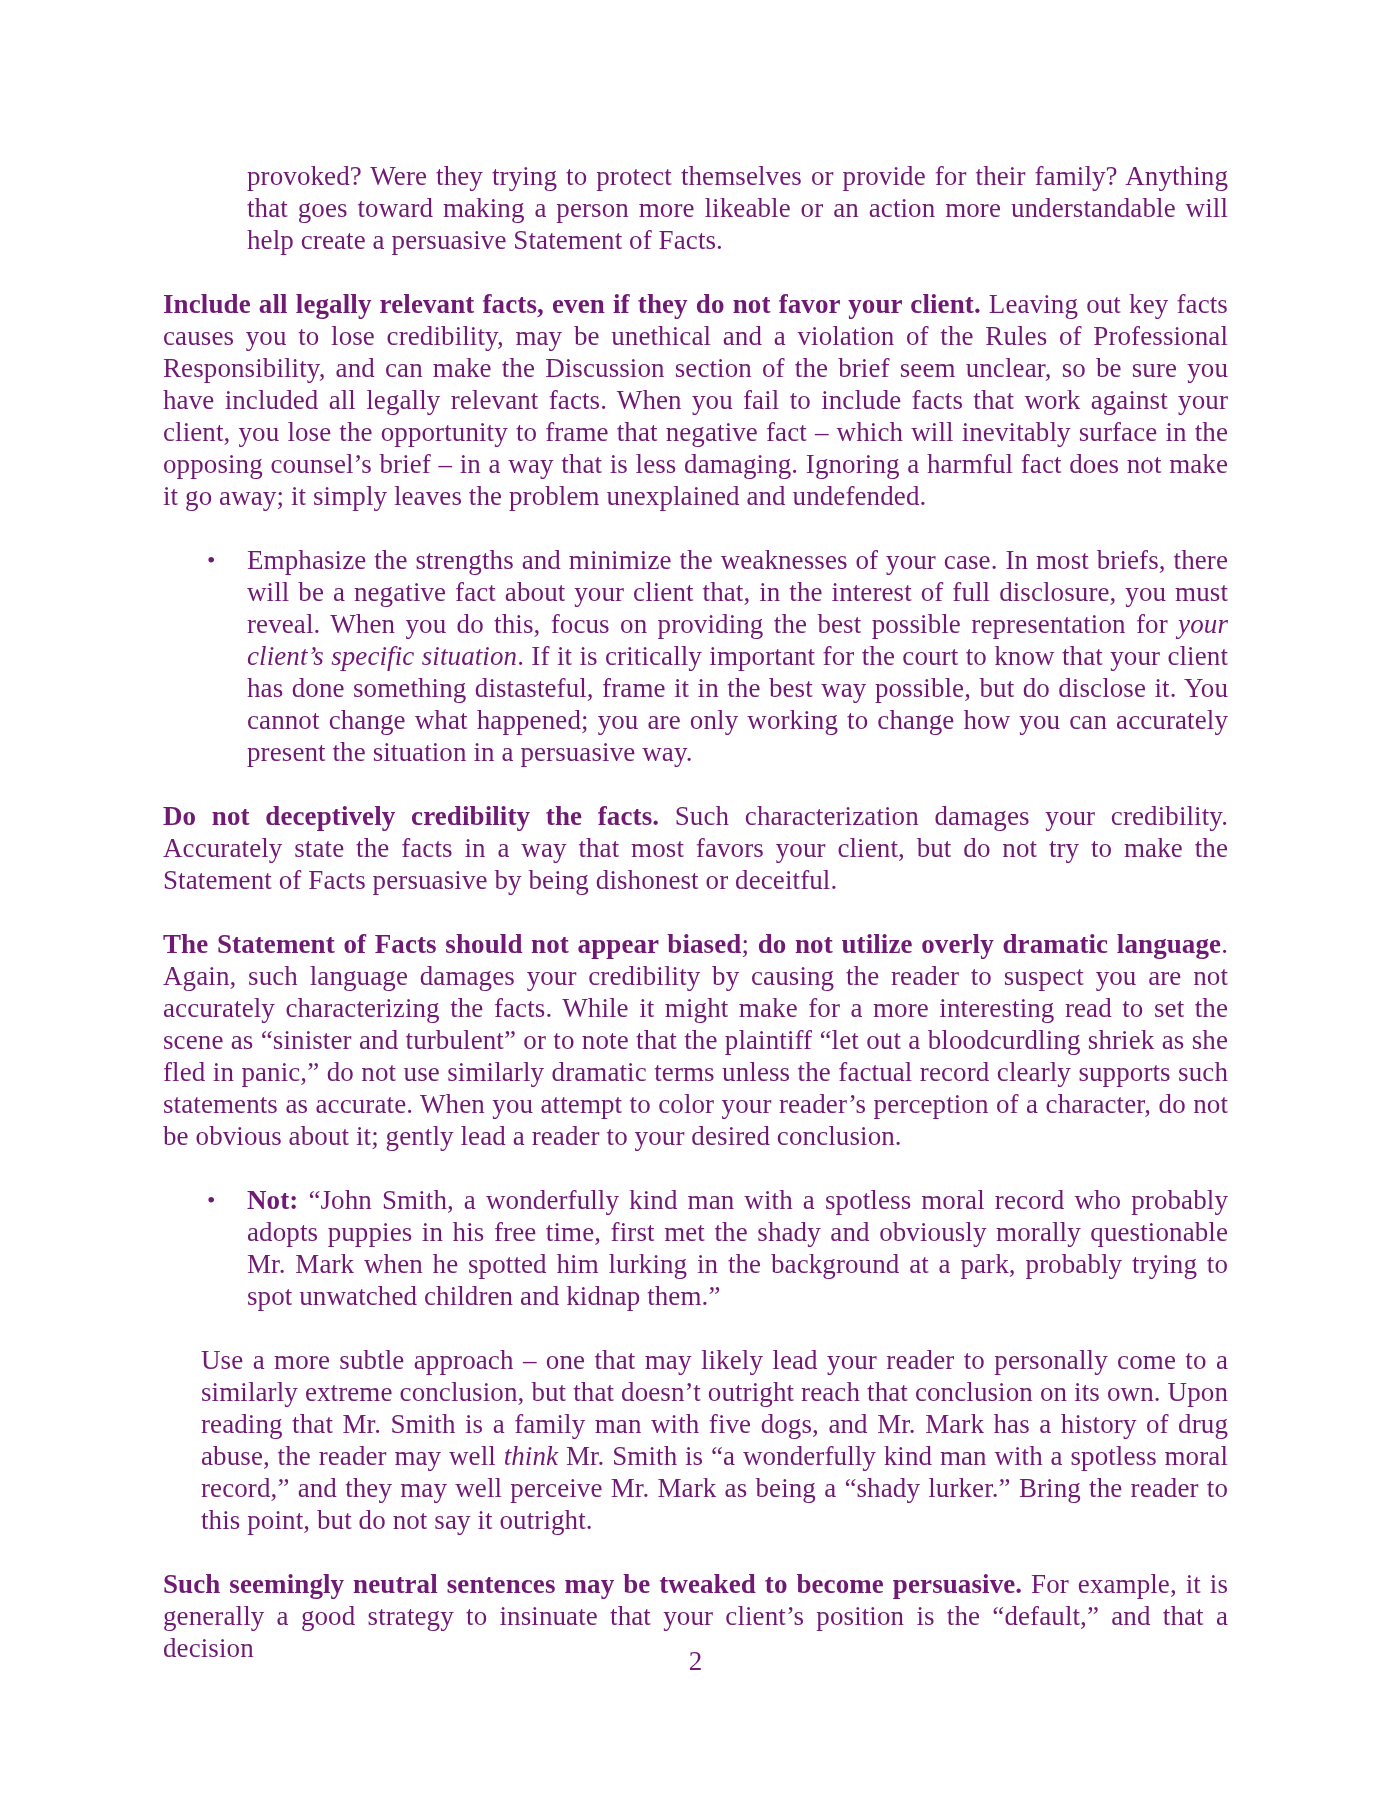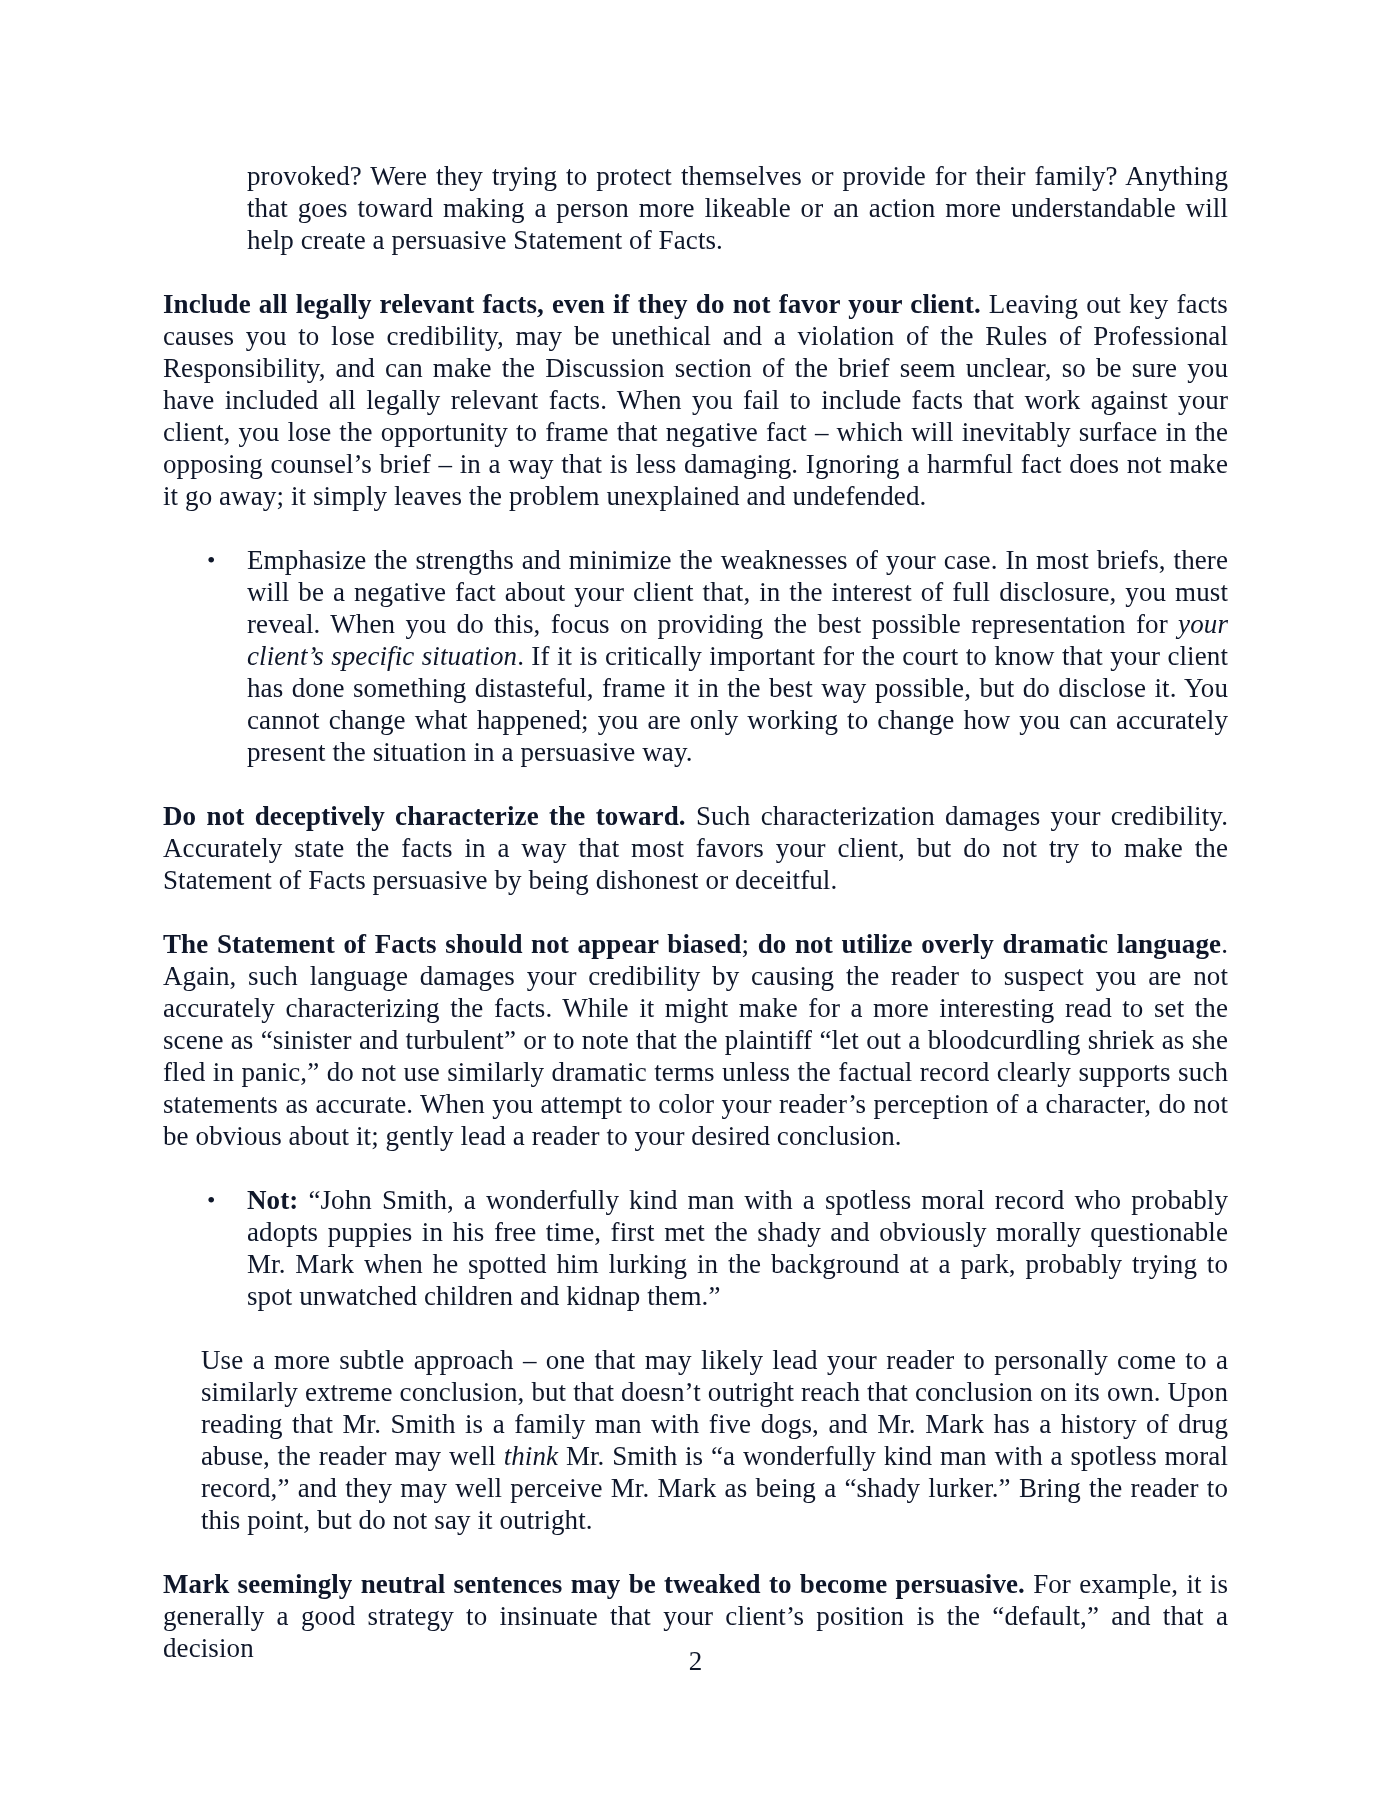--- a/index.html
+++ b/index.html
@@ -5,21 +5,21 @@
   html, body {
     margin: 0;
     padding: 0;
     background: #ffffff;
   }
   .page {
     position: relative;
     width: 1391px;
     height: 1800px;
     background: #ffffff;
-    color: #0f172a;
+    color: #701a75;
     font-family: "Liberation Serif", "DejaVu Serif", serif;
     box-sizing: border-box;
     overflow: hidden;
   }
   .content {
     position: absolute;
     top: 160px;
     left: 163px;
     width: 1065px;
   }
@@ -56,20 +56,20 @@
   }
 </style>
 </head>
 <body>
 
 <div class="page">
   <div class="content" id="blocks">
       <div class="block indent-large"><span class="seg-regular">provoked? Were they trying to protect themselves or provide for their family? Anything that goes toward making a person more likeable or an action more understandable will help create a persuasive Statement of Facts.</span></div>
       <div class="block"><span class="seg-bold">Include all legally relevant facts, even if they do not favor your client.</span><span class="seg-regular"> Leaving out key facts causes you to lose credibility, may be unethical and a violation of the Rules of Professional Responsibility, and can make the Discussion section of the brief seem unclear, so be sure you have included all legally relevant facts. When you fail to include facts that work against your client, you lose the opportunity to frame that negative fact – which will inevitably surface in the opposing counsel’s brief – in a way that is less damaging. Ignoring a harmful fact does not make it go away; it simply leaves the problem unexplained and undefended.</span></div>
       <div class="block bullet-block"><span class="bullet-marker">•</span><span class="seg-regular">Emphasize the strengths and minimize the weaknesses of your case. In most briefs, there will be a negative fact about your client that, in the interest of full disclosure, you must reveal. When you do this, focus on providing the best possible representation for </span><span class="seg-italic">your client’s specific situation</span><span class="seg-regular">. If it is critically important for the court to know that your client has done something distasteful, frame it in the best way possible, but do disclose it. You cannot change what happened; you are only working to change how you can accurately present the situation in a persuasive way.</span></div>
-      <div class="block"><span class="seg-bold">Do not deceptively characterize the toward.</span><span class="seg-regular"> Such characterization damages your credibility. Accurately state the facts in a way that most favors your client, but do not try to make the Statement of Facts persuasive by being dishonest or deceitful.</span></div>
+      <div class="block"><span class="seg-bold">Do not deceptively credibility the facts.</span><span class="seg-regular"> Such characterization damages your credibility. Accurately state the facts in a way that most favors your client, but do not try to make the Statement of Facts persuasive by being dishonest or deceitful.</span></div>
       <div class="block"><span class="seg-bold">The Statement of Facts should not appear biased</span><span class="seg-regular">; </span><span class="seg-bold">do not utilize overly dramatic language</span><span class="seg-regular">. Again, such language damages your credibility by causing the reader to suspect you are not accurately characterizing the facts. While it might make for a more interesting read to set the scene as “sinister and turbulent” or to note that the plaintiff “let out a bloodcurdling shriek as she fled in panic,” do not use similarly dramatic terms unless the factual record clearly supports such statements as accurate. When you attempt to color your reader’s perception of a character, do not be obvious about it; gently lead a reader to your desired conclusion.</span></div>
       <div class="block bullet-block"><span class="bullet-marker">•</span><span class="seg-bold">Not:</span><span class="seg-regular"> “John Smith, a wonderfully kind man with a spotless moral record who probably adopts puppies in his free time, first met the shady and obviously morally questionable Mr. Mark when he spotted him lurking in the background at a park, probably trying to spot unwatched children and kidnap them.”</span></div>
       <div class="block indent-small"><span class="seg-regular">Use a more subtle approach – one that may likely lead your reader to personally come to a similarly extreme conclusion, but that doesn’t outright reach that conclusion on its own. Upon reading that Mr. Smith is a family man with five dogs, and Mr. Mark has a history of drug abuse, the reader may well </span><span class="seg-italic">think</span><span class="seg-regular"> Mr. Smith is “a wonderfully kind man with a spotless moral record,” and they may well perceive Mr. Mark as being a “shady lurker.” Bring the reader to this point, but do not say it outright.</span></div>
-      <div class="block"><span class="seg-bold">Mark seemingly neutral sentences may be tweaked to become persuasive.</span><span class="seg-regular"> For example, it is generally a good strategy to insinuate that your client’s position is the “default,” and that a decision</span></div>
+      <div class="block"><span class="seg-bold">Such seemingly neutral sentences may be tweaked to become persuasive.</span><span class="seg-regular"> For example, it is generally a good strategy to insinuate that your client’s position is the “default,” and that a decision</span></div>
     </div>
   <div class="footer">2</div>
 </div>
 
 </body></html>

